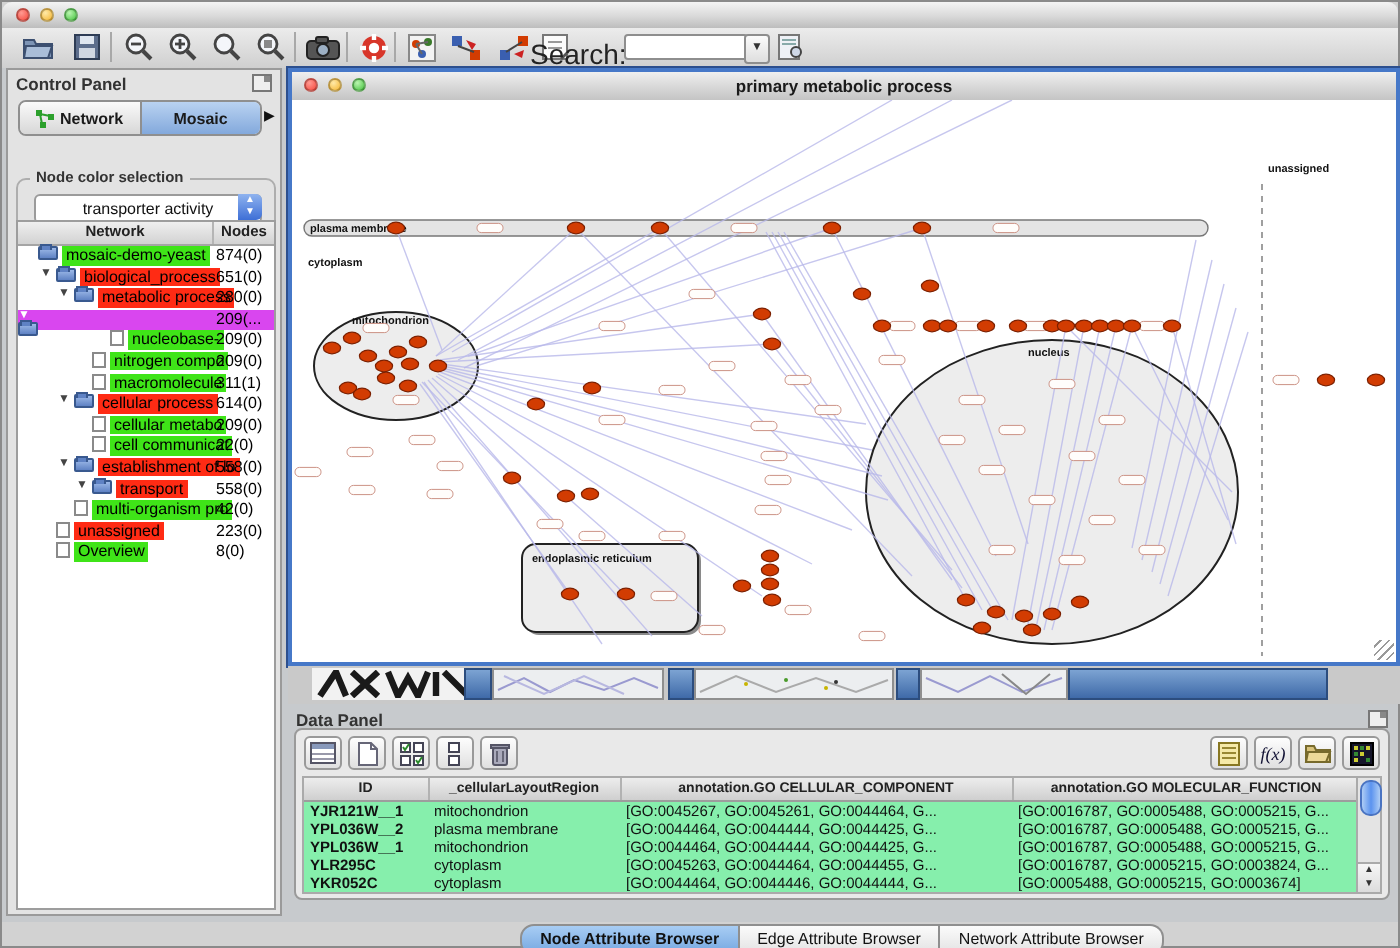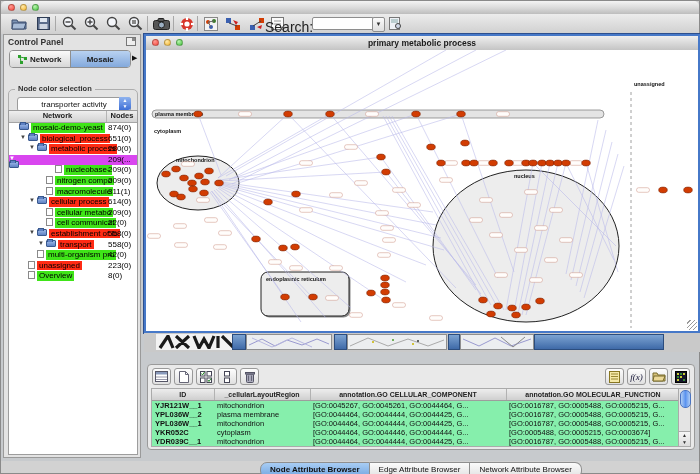--- a/index.html
+++ b/index.html
@@ -569,20 +569,24 @@
     <div class="bseg thumb" style="left:316px;width:74px">
       <svg width="72" height="14">
           <polyline points="2,4 18,11 34,3 50,11 70,4" stroke="#9a9ad0" fill="none"></polyline>
           <polyline points="40,2 52,12 64,2" stroke="#888" fill="none"></polyline>
         </svg>
     </div>
     <div class="bseg blue" style="left:390px;width:130px"></div>
   </div>
 
   <div class="dp">
+    <div class="panel-head">
+      <span>Data Panel</span>
+      <span class="float-ic"></span>
+    </div>
     <div class="dp-body">
       <div class="dp-toolbar">
         <div class="dp-btn" style="left:0">
           <svg width="13" height="11">
               <rect x="0.5" y="0.5" width="12" height="10" fill="#fff" stroke="#556"></rect>
               <rect x="1" y="1" width="11" height="2.5" fill="#8899bb"></rect>
               <line x1="1" y1="6" x2="12" y2="6" stroke="#99a"></line>
               <line x1="1" y1="8.5" x2="12" y2="8.5" stroke="#99a"></line>
             </svg>
         </div>
@@ -675,20 +679,26 @@
                 <td class="c2">[GO:0044464, GO:0044444, GO:0044425, G...</td>
                 <td class="c3">[GO:0016787, GO:0005488, GO:0005215, G...</td>
               </tr>
               <tr>
                 <td class="c0">YPL036W__1</td>
                 <td class="c1">mitochondrion</td>
                 <td class="c2">[GO:0044464, GO:0044444, GO:0044425, G...</td>
                 <td class="c3">[GO:0016787, GO:0005488, GO:0005215, G...</td>
               </tr>
               <tr>
+                <td class="c0">YLR295C</td>
+                <td class="c1">cytoplasm</td>
+                <td class="c2">[GO:0045263, GO:0044464, GO:0044455, G...</td>
+                <td class="c3">[GO:0016787, GO:0005215, GO:0003824, G...</td>
+              </tr>
+              <tr>
                 <td class="c0">YKR052C</td>
                 <td class="c1">cytoplasm</td>
                 <td class="c2">[GO:0044464, GO:0044446, GO:0044444, G...</td>
                 <td class="c3">[GO:0005488, GO:0005215, GO:0003674]</td>
               </tr>
               <tr>
                 <td class="c0">YDR039C__1</td>
                 <td class="c1">mitochondrion</td>
                 <td class="c2">[GO:0044464, GO:0044444, GO:0044425, G...</td>
                 <td class="c3">[GO:0016787, GO:0005488, GO:0005215, G...</td>

